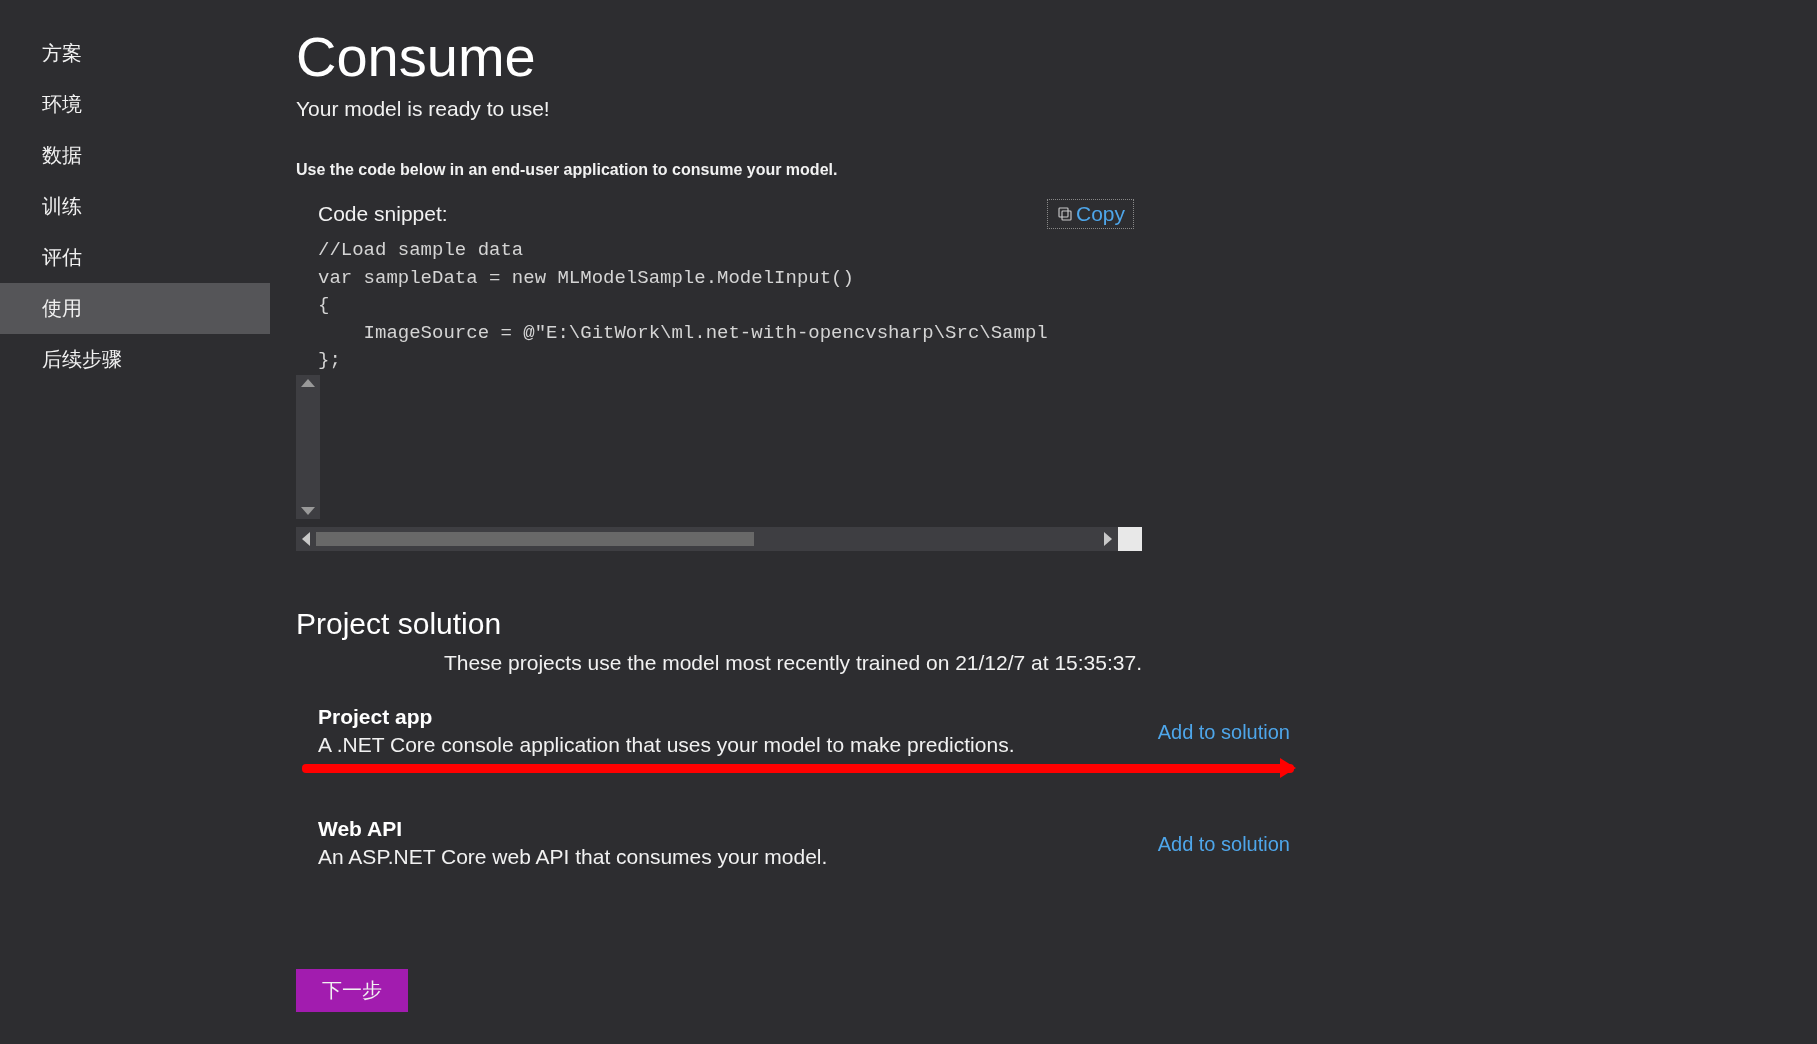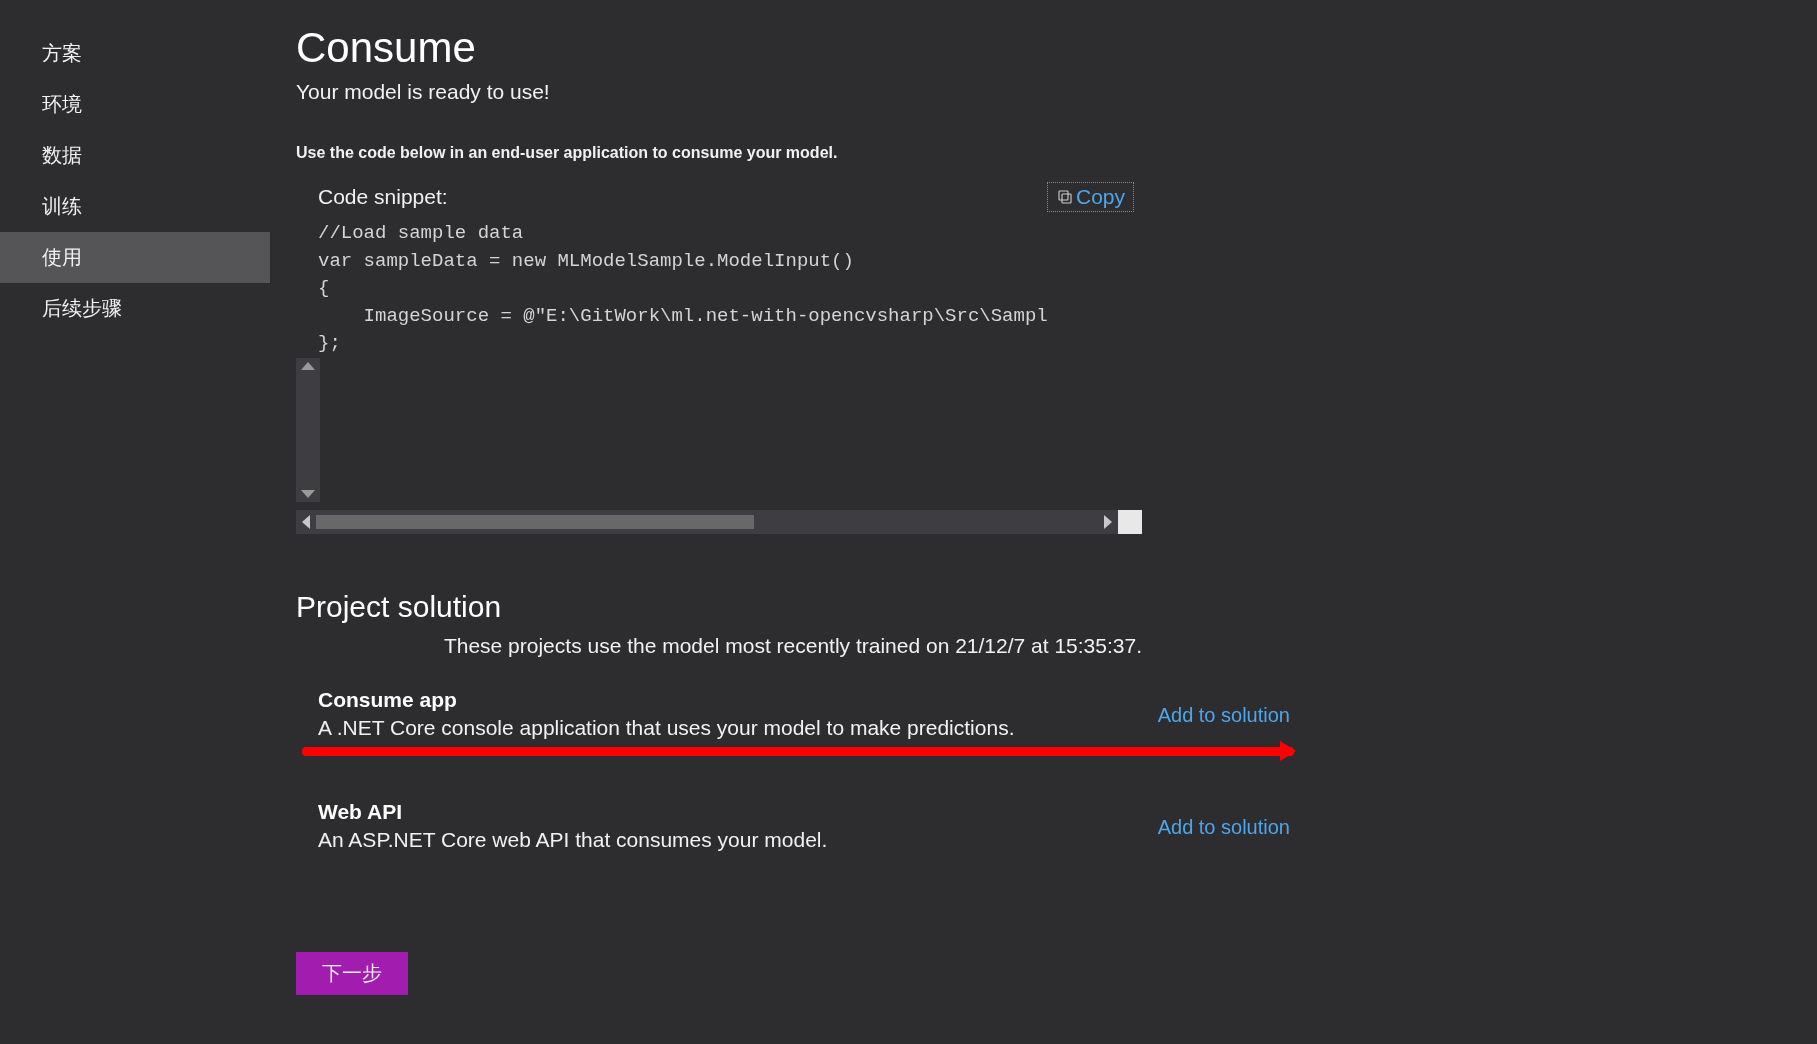--- a/index.html
+++ b/index.html
@@ -29,21 +29,21 @@
     }
     .sidebar-item.active {
       background-color: #555558;
     }
     .main {
       flex: 1;
       padding: 24px 228px 24px 26px;
       max-width: 1100px;
     }
     .page-title {
-      font-size: 42px;
+      font-size: 56px;
       font-weight: 400;
       margin-bottom: 8px;
       color: #ffffff;
     }
     .subtitle {
       font-size: 21px;
       font-weight: 400;
       color: #f1f1f1;
       margin-bottom: 40px;
     }
@@ -240,20 +240,21 @@
     }
   </style>
 </head>
 <body>
 
 <div class="sidebar">
   <div class="sidebar-item">方案</div>
   <div class="sidebar-item">环境</div>
   <div class="sidebar-item">数据</div>
   <div class="sidebar-item">训练</div>
+  <div class="sidebar-item">评估</div>
   <div class="sidebar-item active">使用</div>
   <div class="sidebar-item">后续步骤</div>
 </div>
 
 <div class="main">
   <h1 class="page-title">Consume</h1>
   <div class="subtitle">Your model is ready to use!</div>
   <div class="instruction">Use the code below in an end-user application to consume your model.</div>
 
   <div class="snippet-header">
@@ -287,21 +288,21 @@
       <div class="h-scroll-arrow right"></div>
       <div class="h-scroll-corner"></div>
     </div>
   </div>
 
   <h2 class="section-title">Project solution</h2>
   <div class="section-desc">These projects use the model most recently trained on 21/12/7 at 15:35:37.</div>
 
   <div class="template-row with-underline">
     <div class="template-info">
-      <div class="template-name">Consume app</div>
+      <div class="template-name">Project app</div>
       <div class="template-desc">A .NET Core console application that uses your model to make predictions.</div>
     </div>
     <div class="template-action">Add to solution</div>
     <div class="red-underline"></div>
   </div>
 
   <div class="template-row">
     <div class="template-info">
       <div class="template-name">Web API</div>
       <div class="template-desc">An ASP.NET Core web API that consumes your model.</div>

